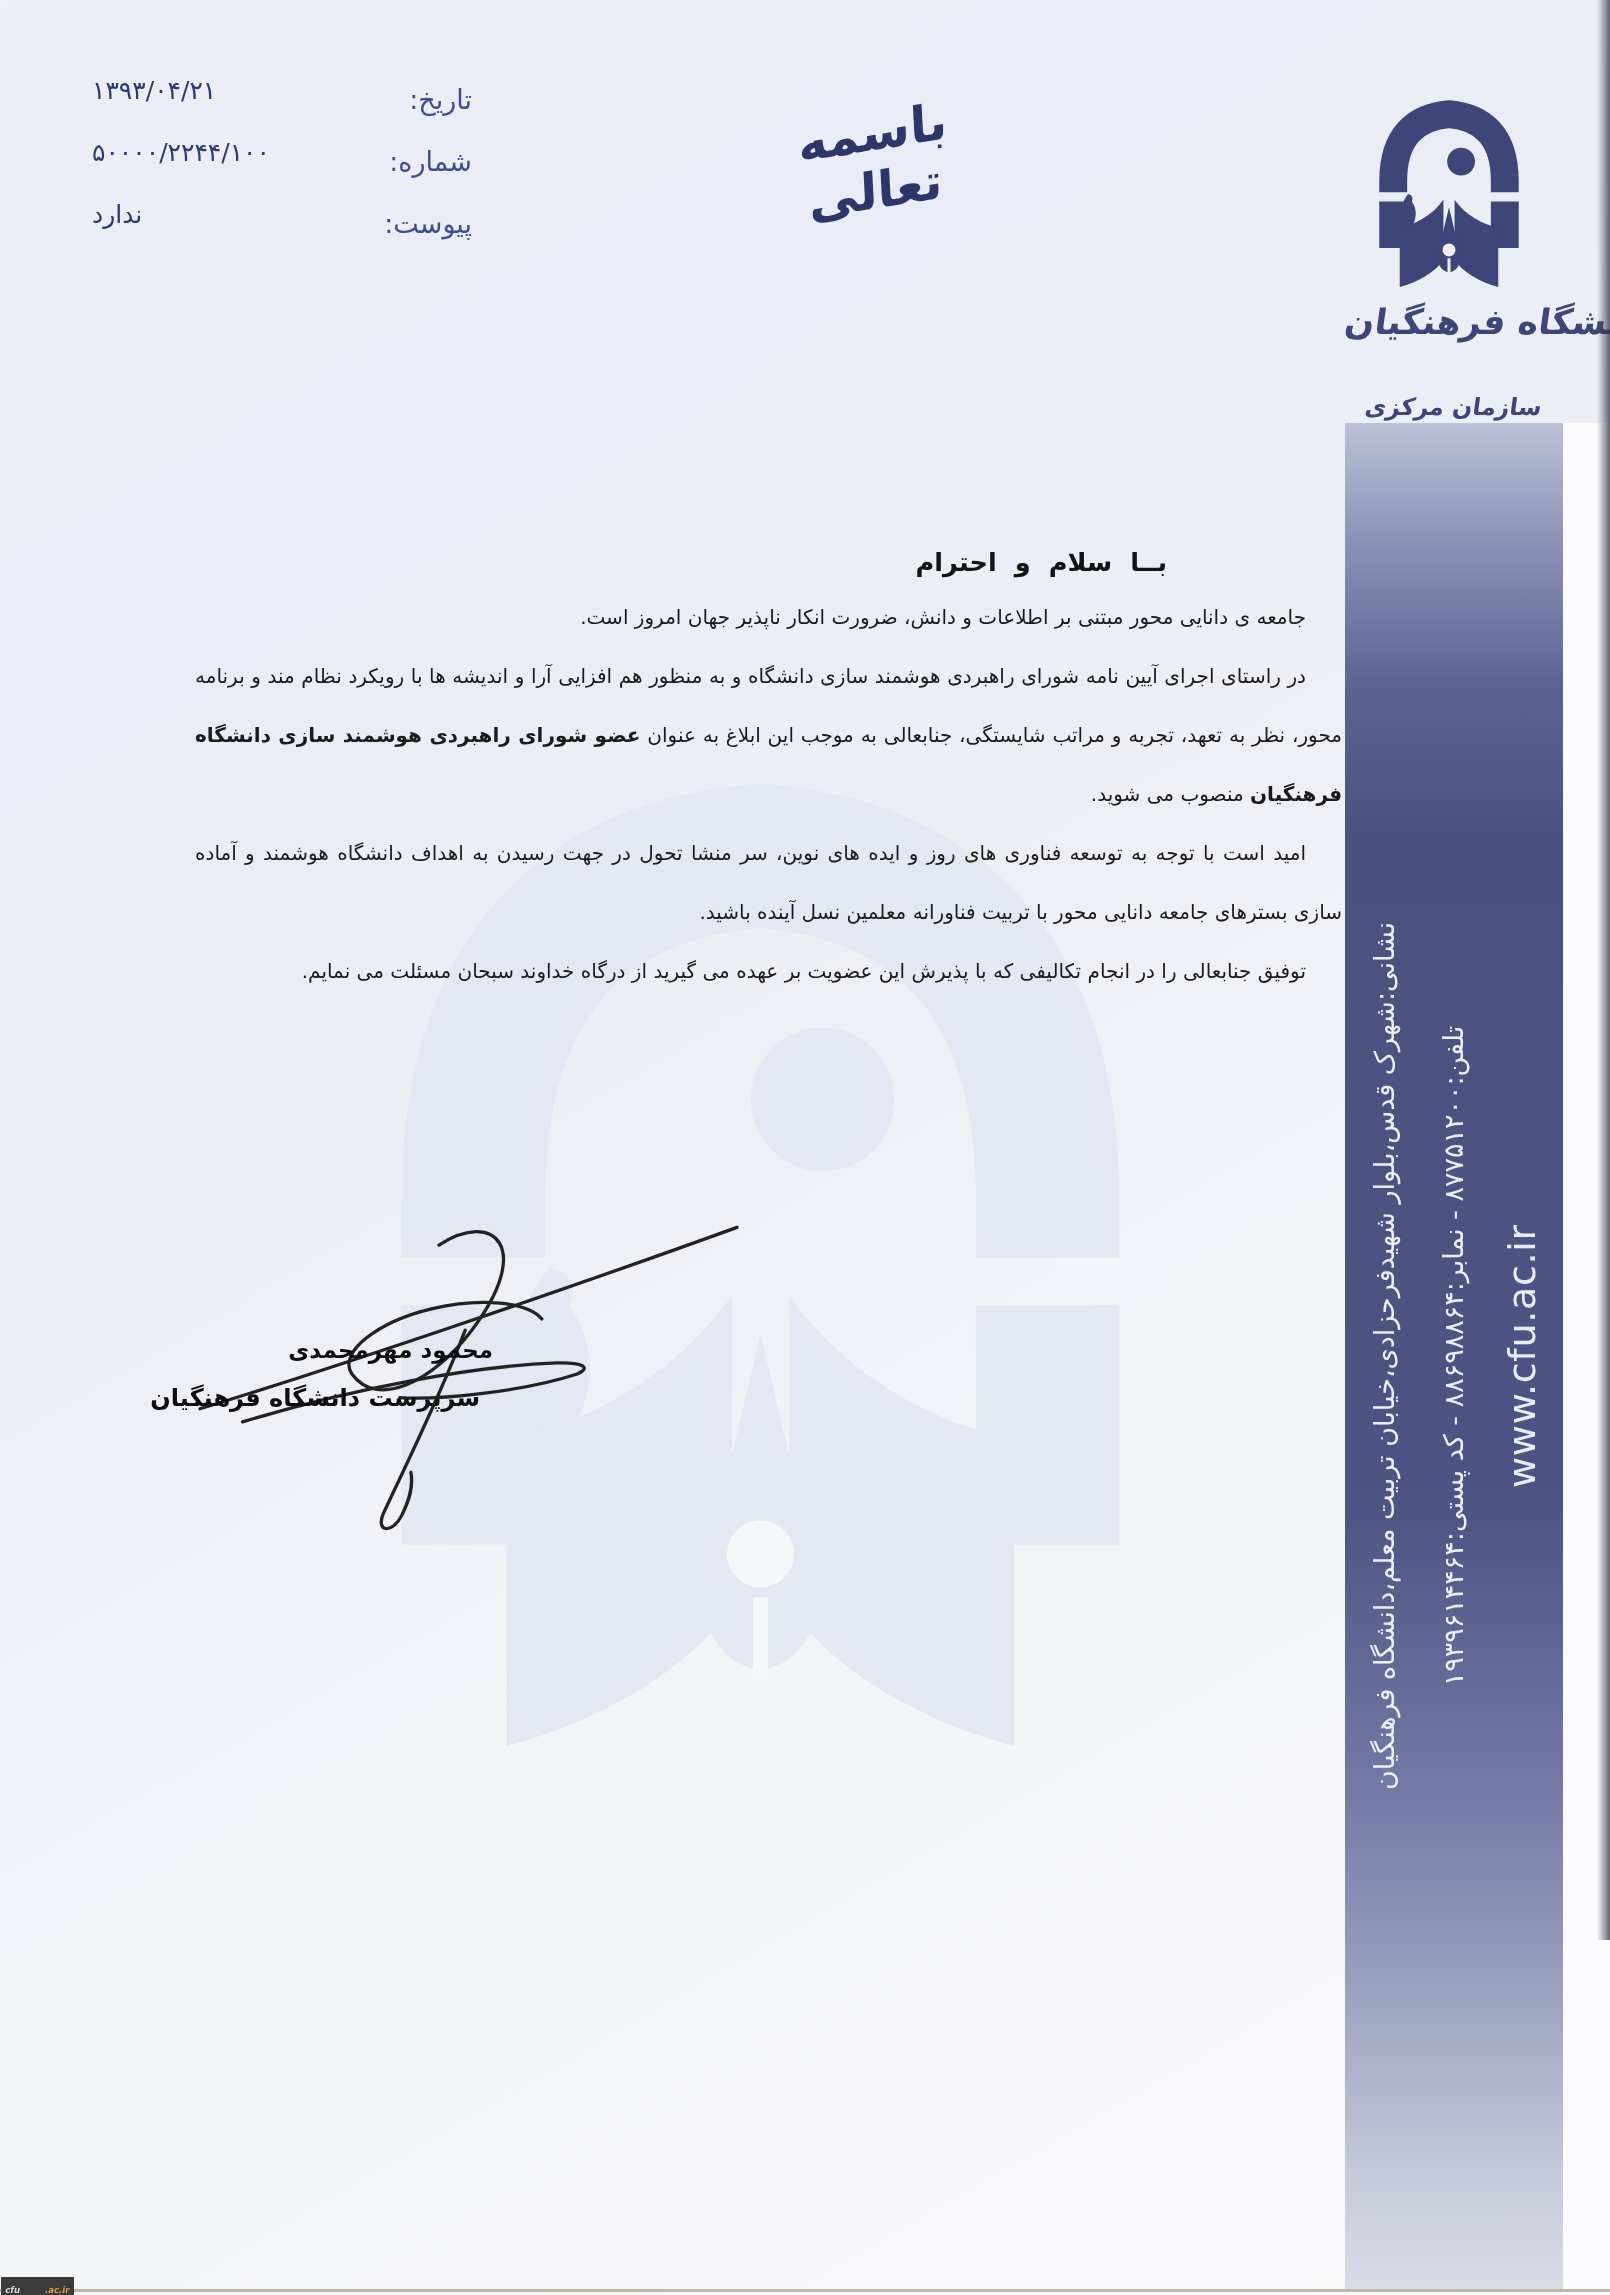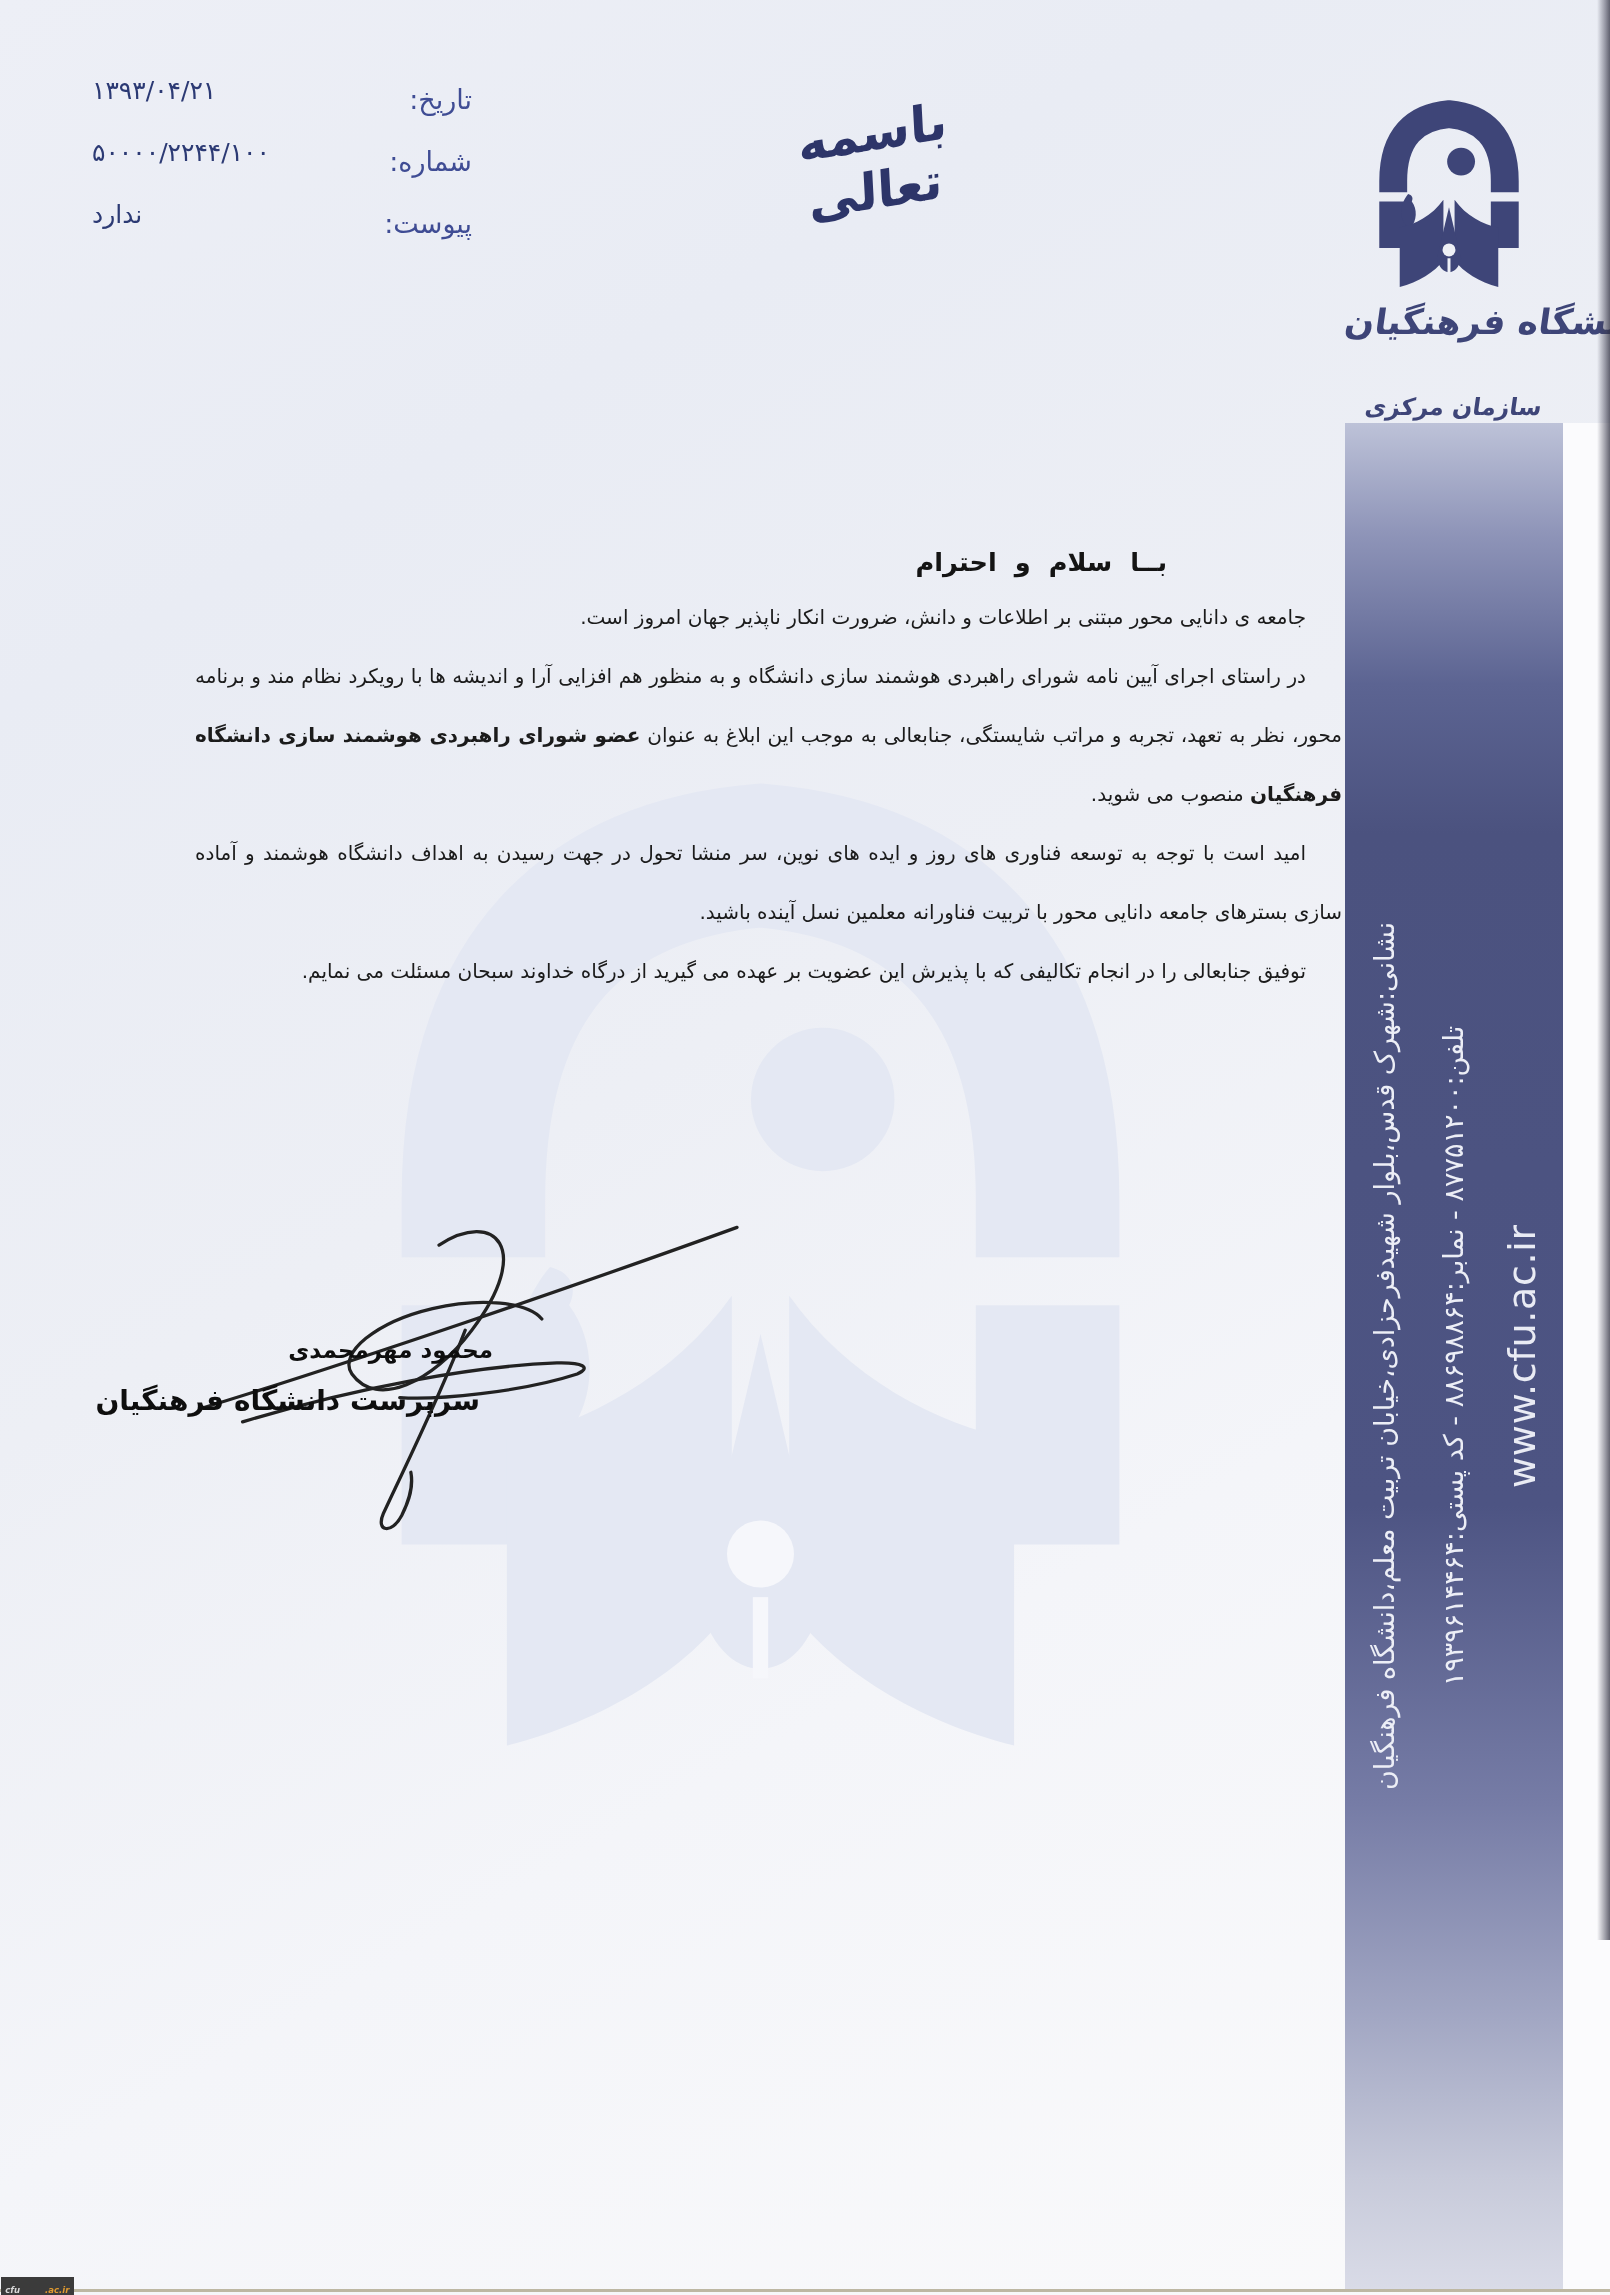--- a/index.html
+++ b/index.html
@@ -45,21 +45,21 @@
                text-align:justify; font-size:20px; line-height:59px; color:#1b1b1b;margin-left:44px; }
   .body-text p { margin:0; text-indent:36px; }
   .body-text .b { font-weight:bold; }
 
   
   .sig-svg { position:absolute; left:180px; top:1209px; width:577px; height:334px; }
   .sig-svg path { stroke:#222; stroke-width:5; fill:none; stroke-linecap:round; }
   .sig-name  { position:absolute; left:296px; top:1337px; width:197px; text-align:center; direction:rtl;
                font-size:23px; font-weight:bold; color:#0e0e0e; white-space:nowrap; }
   .sig-title { position:absolute; left:244px; top:1384px; width:236px; text-align:center; direction:rtl;
-               font-size:28px; font-weight:bold; color:#0e0e0e; white-space:nowrap; }
+               font-size:24px; font-weight:bold; color:#0e0e0e; white-space:nowrap; }
 
   
   .strip {
     position:absolute; left:1345px; top:423px; width:218px; height:1866px;
     background:linear-gradient(180deg,
       #bdc2d8 0%, #8e94b8 6%, #5c6492 14%, var(--strip-top,#4b527f) 22%,
       #4d5483 58%, #767ca6 74%, #a0a5c2 85%, #c7cada 94%, var(--strip-bottom,#d9dbe7) 100%);
   }
   .strip-margin { position:absolute; left:1563px; top:423px; width:48px; height:1866px; background:#fbfbfd; }
   .strip-text {

